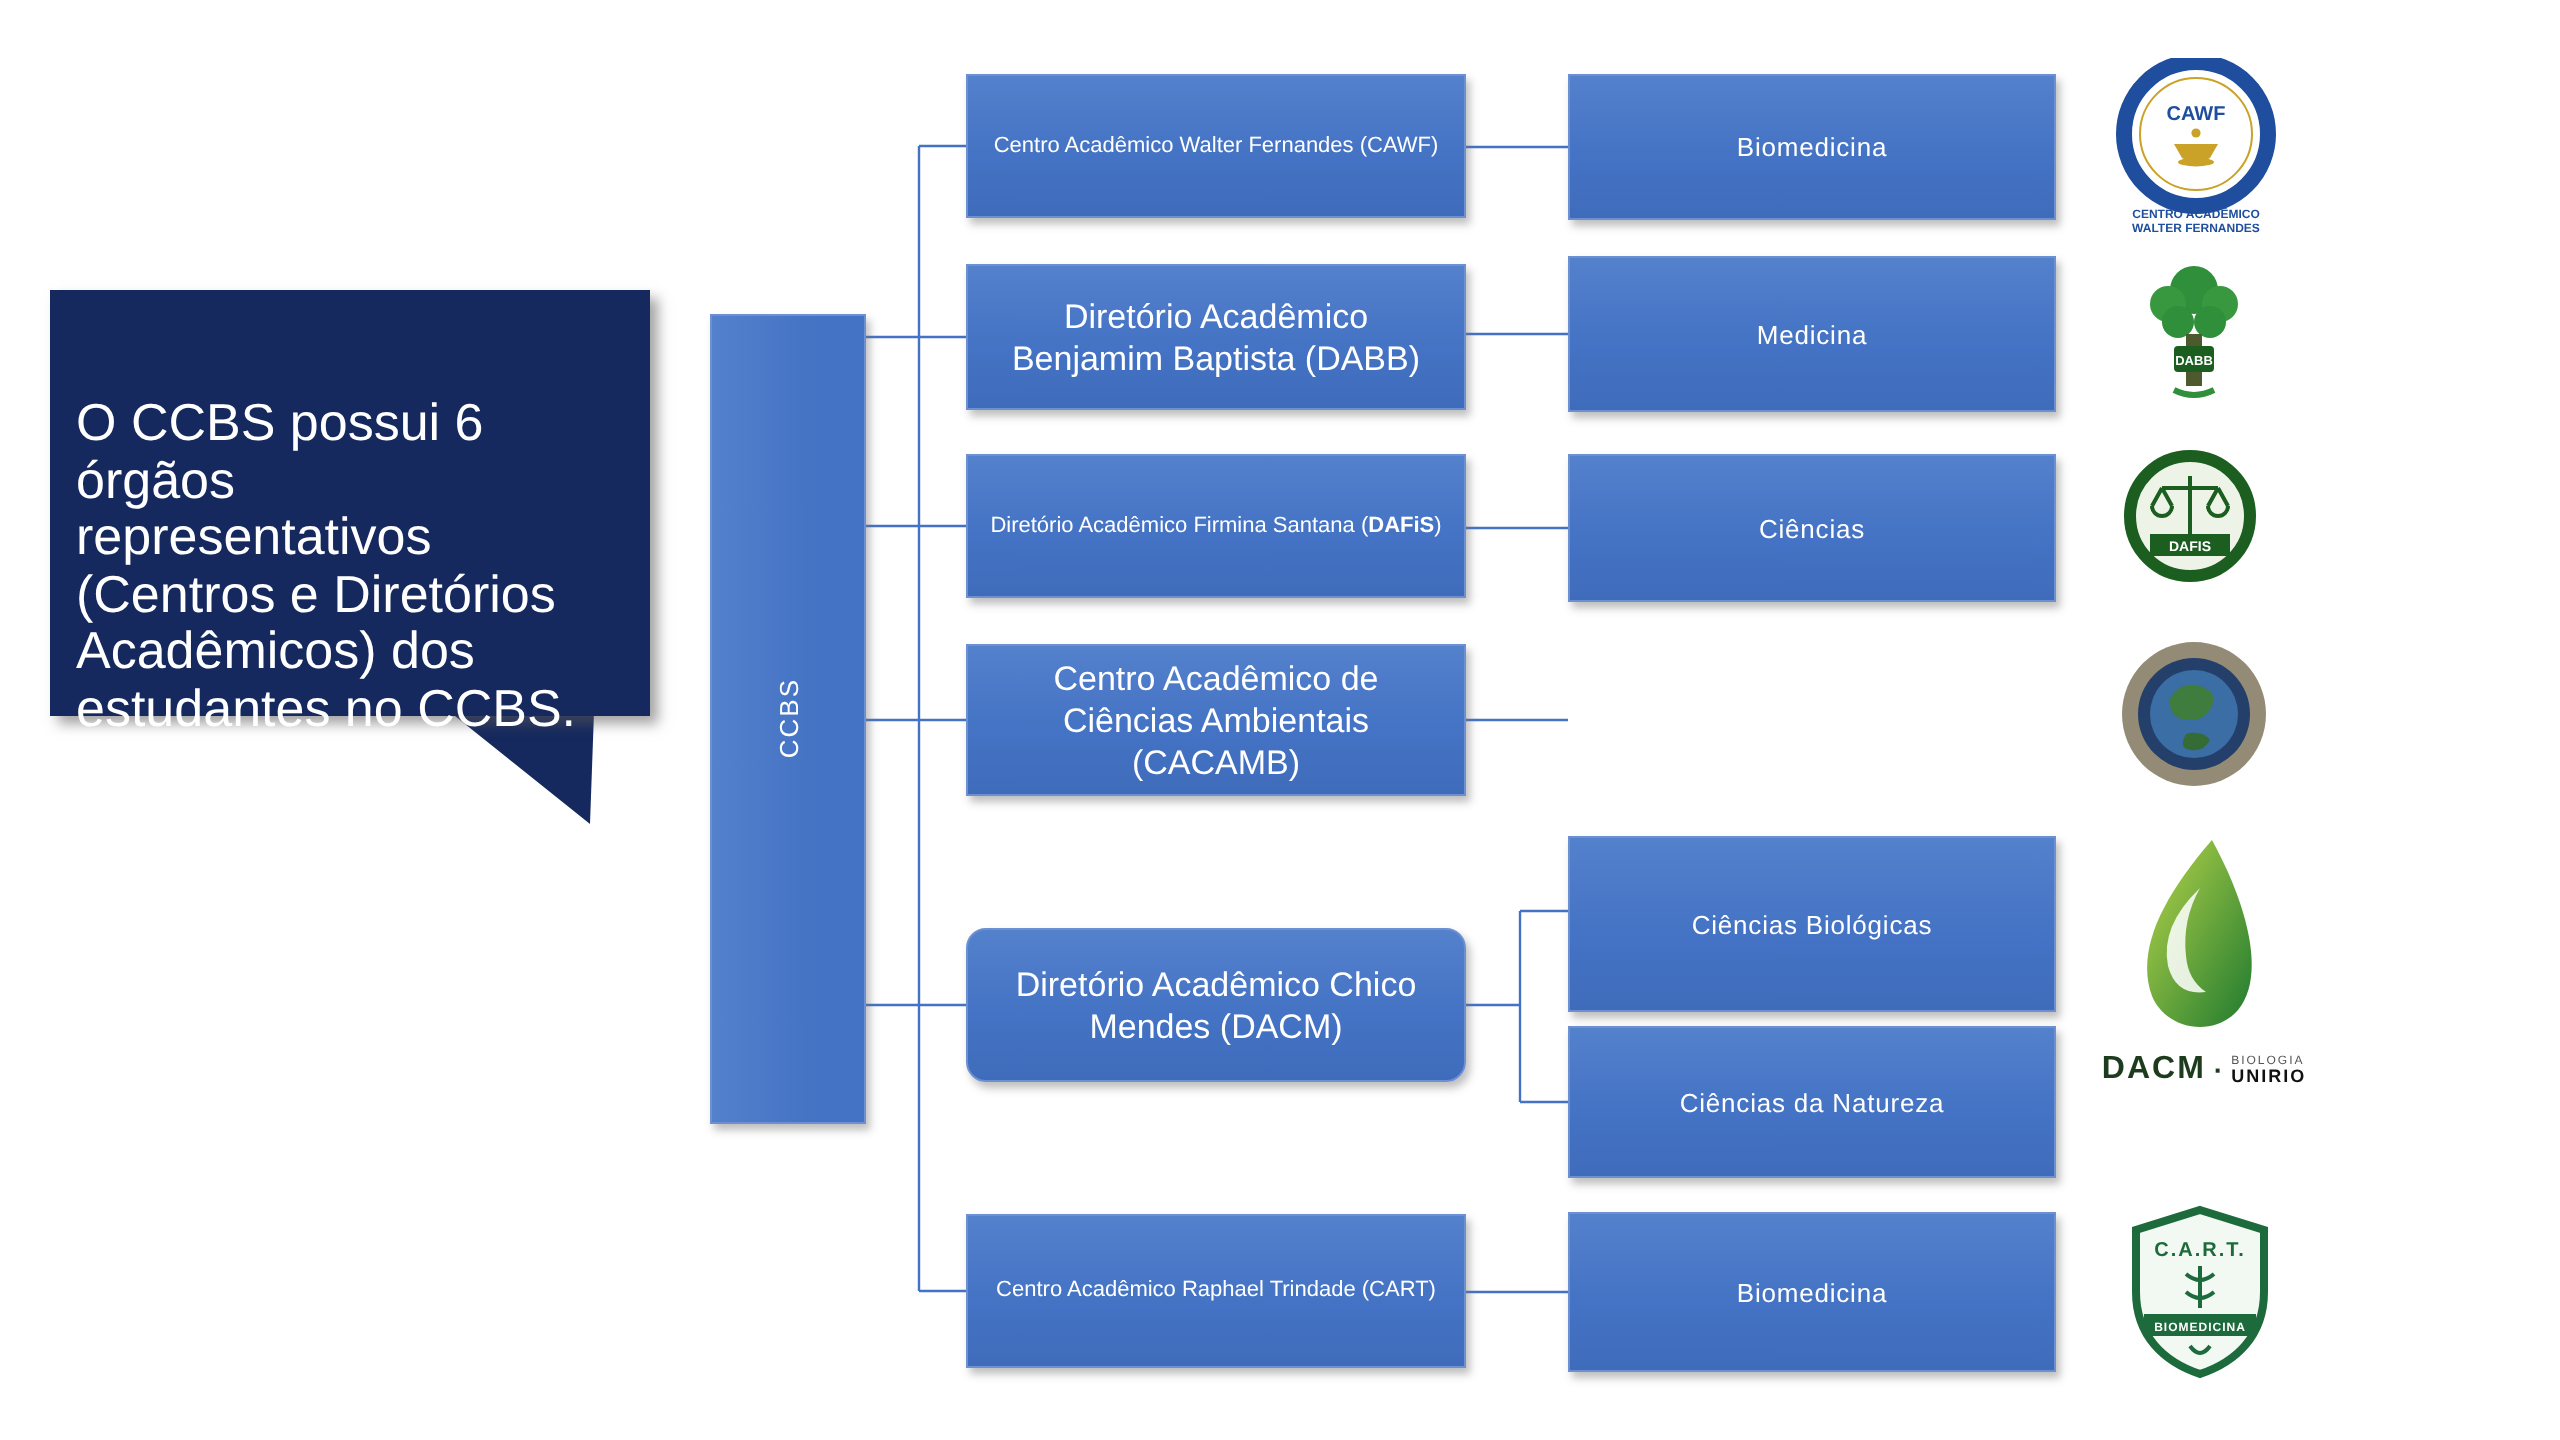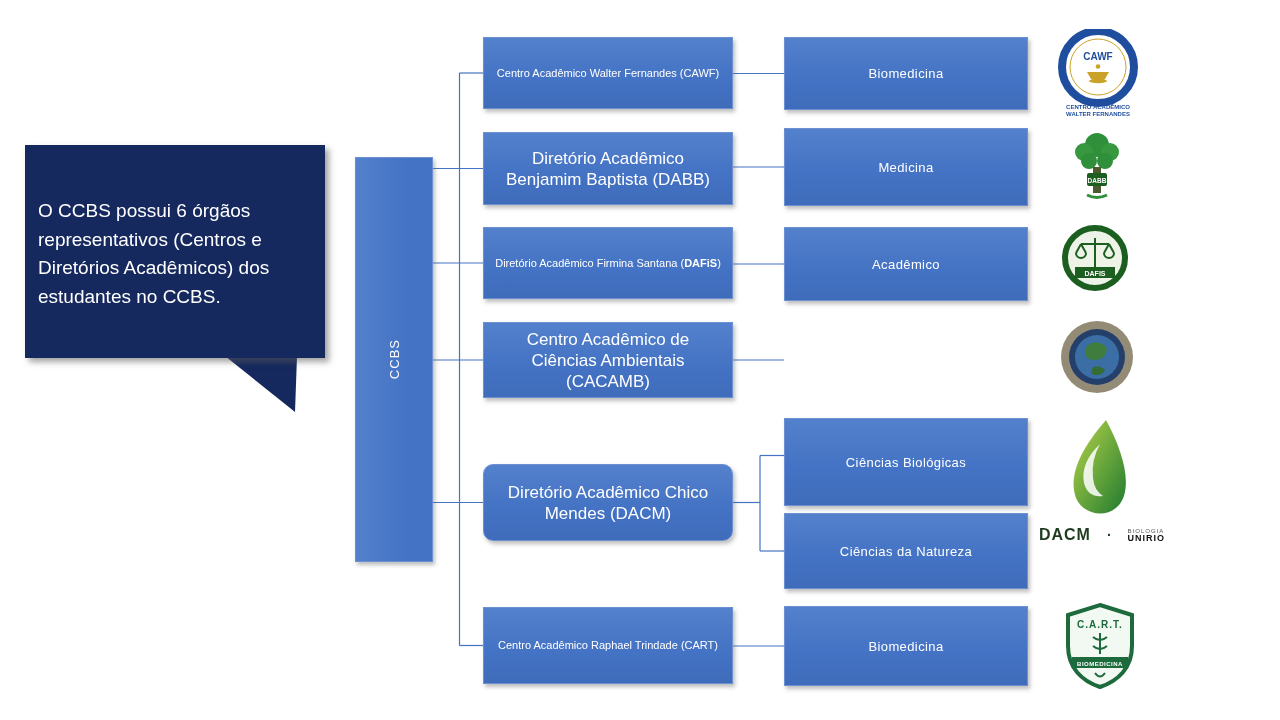--- a/index.html
+++ b/index.html
@@ -57,32 +57,32 @@
     position: absolute;
     left: 25px; top: 145px;
     width: 300px; height: 213px;
     background: #16295e;
     box-shadow: 4px 4px 6px rgba(90,90,90,0.55);
     z-index: 1;
   }
   .callout-text {
     padding: 52px 24px 0 13px;
     color: #ffffff;
-    font-size: 19px;
+    font-size: 26px;
     line-height: 28.5px;
   }
 
   .logo { position: absolute; z-index: 1; }
   .logo svg { display: block; }
 
   .dacm-caption {
     display: flex;
     align-items: center;
     justify-content: center;
-    gap: 16px;
+    gap: 4px;
     margin-top: 2px;
     color: #143a14;
   }
   .dacm-abbr { font-size: 16px; font-weight: bold; letter-spacing: 1px; color: #1d3b1d; }
   .dacm-dot  { font-size: 14px; font-weight: bold; color: #1d3b1d; }
   .dacm-sub  { display: flex; flex-direction: column; align-items: flex-start; line-height: 1; }
   .dacm-sub-top { font-size: 6px; letter-spacing: 1px; color: #555; }
   .dacm-sub-bottom { font-size: 9px; font-weight: bold; letter-spacing: 1px; color: #111; }
 </style>
 </head>
@@ -144,21 +144,21 @@
     <span>Centro Acadêmico Raphael Trindade (CART)</span>
   </div>
 
   <div class="box course-box" style="top:37px;  height:73px;">
     <span>Biomedicina</span>
   </div>
   <div class="box course-box" style="top:128px; height:78px;">
     <span>Medicina</span>
   </div>
   <div class="box course-box" style="top:227px; height:74px;">
-    <span>Acadêmico</span>
+    <span>Ciências</span>
   </div>
   <div class="box course-box" style="top:418px; height:88px;">
     <span>Ciências Biológicas</span>
   </div>
   <div class="box course-box" style="top:513px; height:76px;">
     <span>Ciências da Natureza</span>
   </div>
   <div class="box course-box" style="top:606px; height:80px;">
     <span>Biomedicina</span>
   </div>

